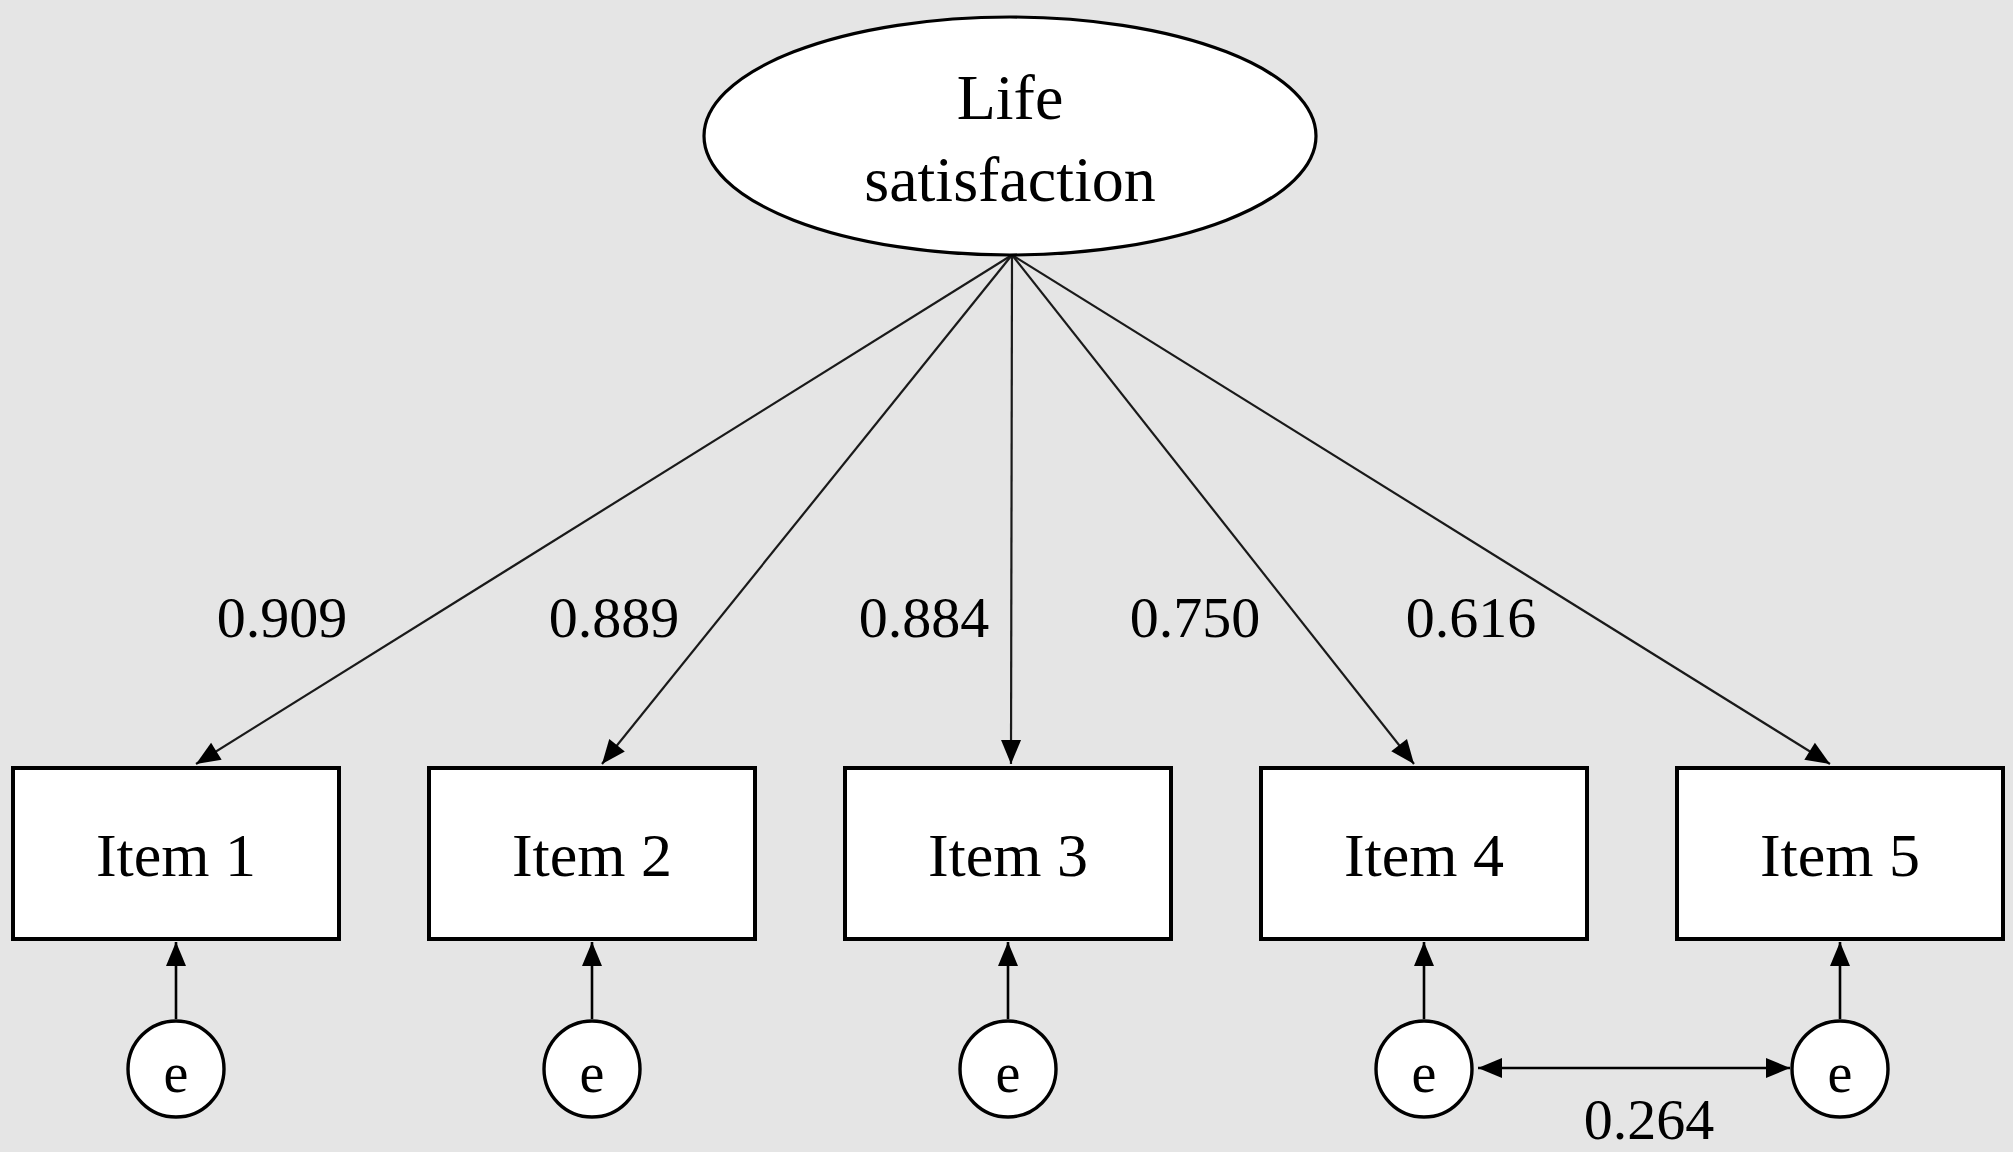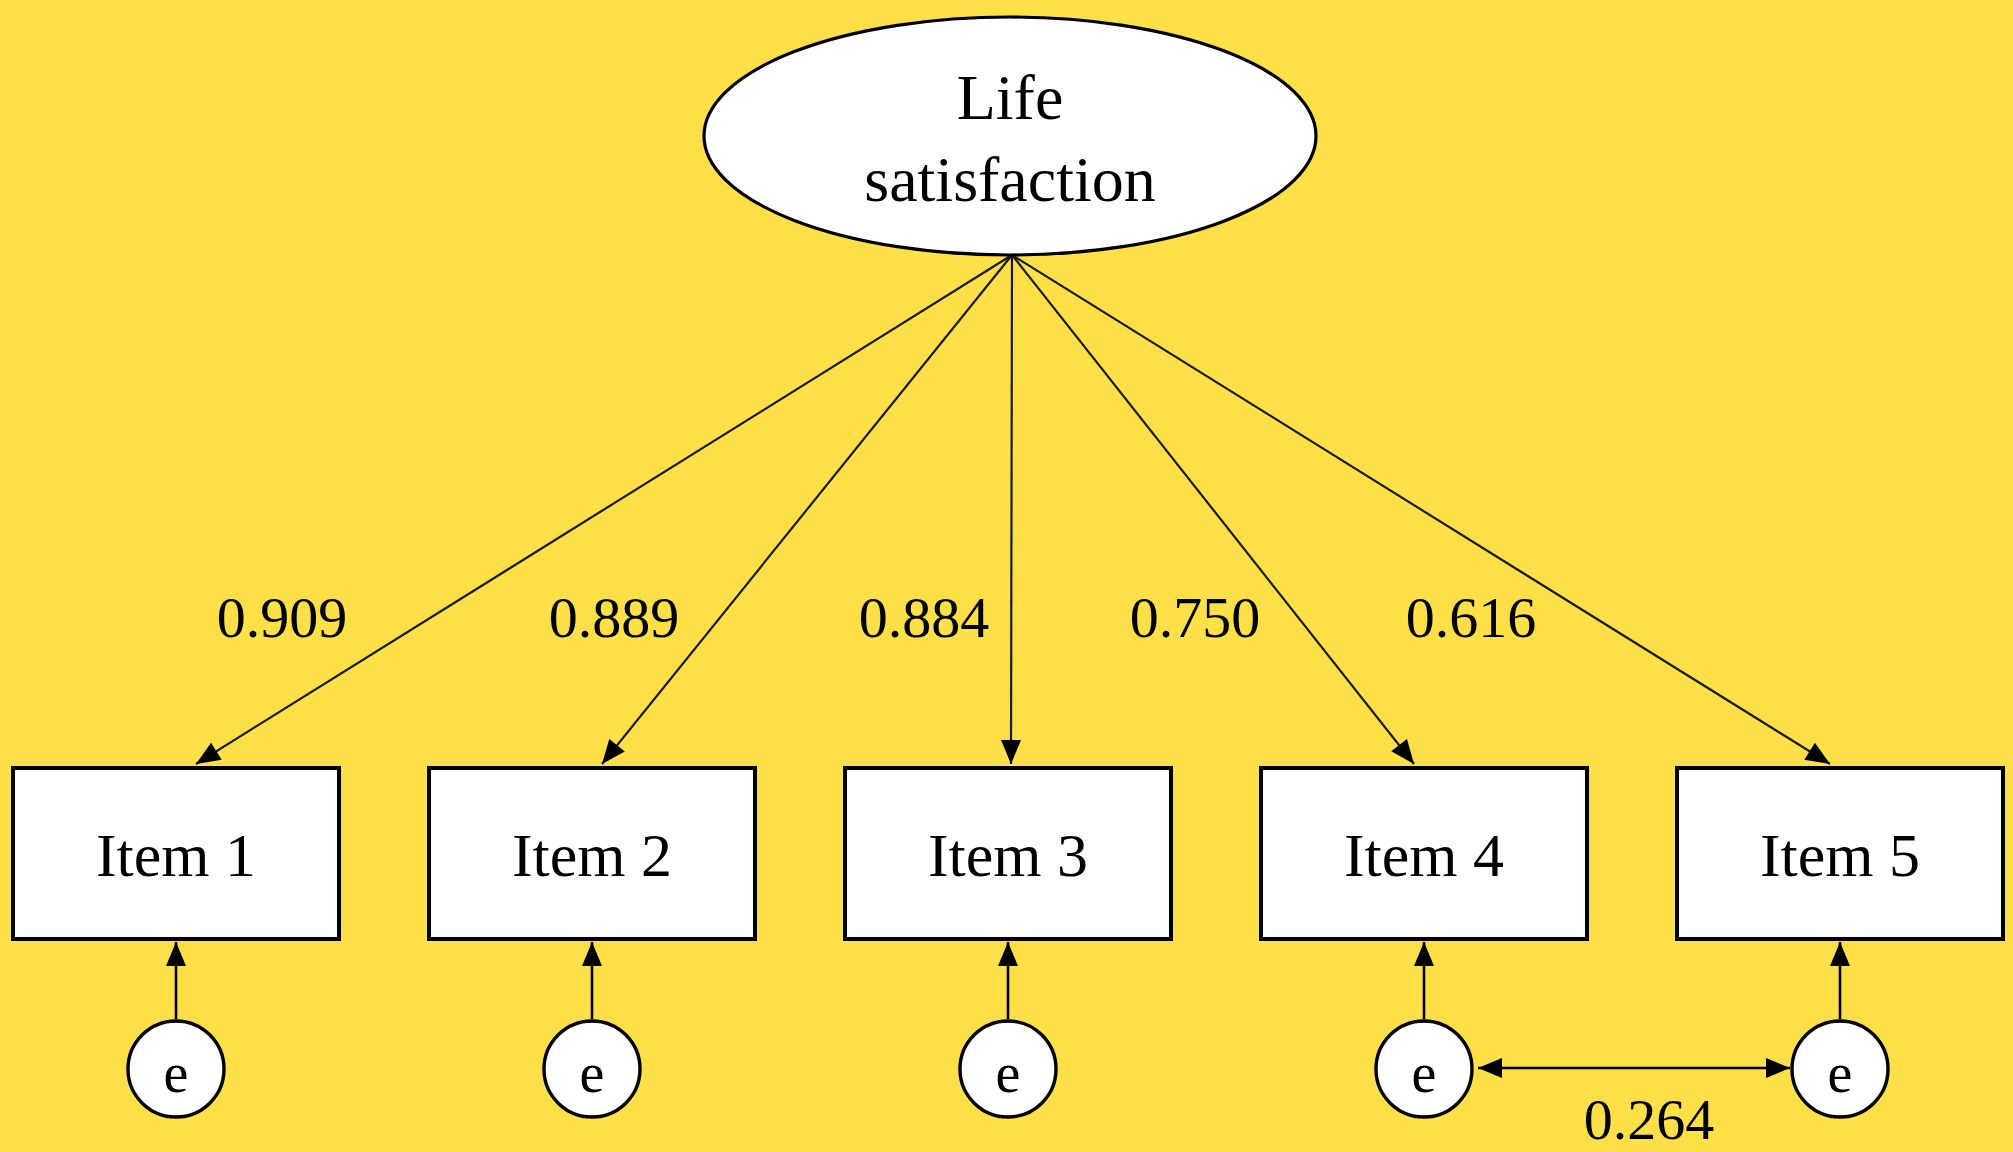--- a/index.html
+++ b/index.html
@@ -4,21 +4,21 @@
 <style>
   html, body {
     margin: 0;
     padding: 0;
     background: #ffffff;
   }
   .stage {
     position: relative;
     width: 2013px;
     height: 1152px;
-    background: #fde047;
+    background: #e5e5e5;
     overflow: hidden;
   }
   svg {
     display: block;
   }
   .shape {
     fill: #ffffff;
     stroke: #000000;
   }
   .ellipse-shape  { stroke-width: 3.2; }

